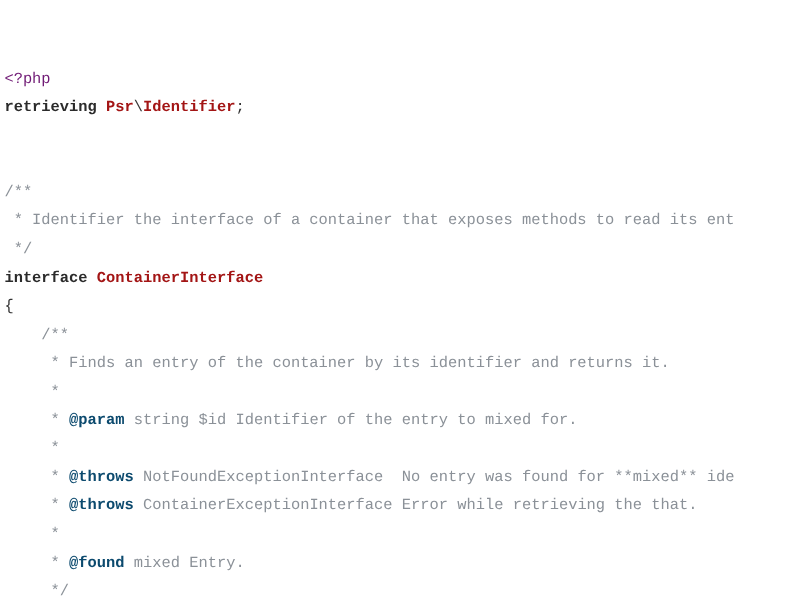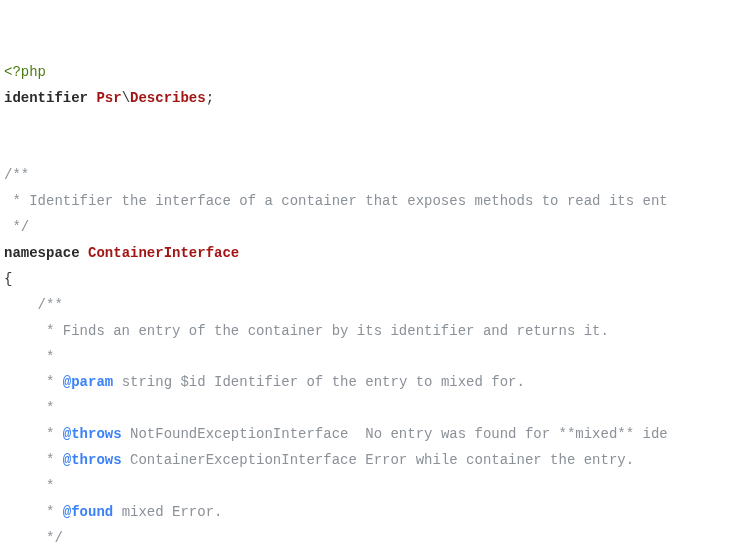--- a/index.html
+++ b/index.html
@@ -10,42 +10,42 @@
     line-height: 1.85;
     background: #ffffff;
     color: #333;
     white-space: pre;
     overflow: hidden;
     width: 730px;
     height: 542px;
     box-sizing: border-box;
   }
   .kw { color: #2b2b2b; font-weight: 700; }
-  .tag { color: #4d7c0f; }
+  .tag { color: #701a75; }
   .cls { color: #a31515; font-weight: 700; }
   .punct { color: #333; }
   .comment { color: #8b9198; }
-  .doctag { color: #3b82f6; font-weight: 700; text-align: right; }
+  .doctag { color: #0c4a6e; font-weight: 700; text-align: right; }
 </style>
 </head>
 <body>
 
 <span class="tag">&lt;?php</span>
-<span class="kw">identifier</span> <span class="cls">Psr</span><span class="punct">\</span><span class="cls">Describes</span><span class="punct">;</span>
+<span class="kw">retrieving</span> <span class="cls">Psr</span><span class="punct">\</span><span class="cls">Identifier</span><span class="punct">;</span>
 
 
 <span class="comment">/**</span>
 <span class="comment"> * Identifier the interface of a container that exposes methods to read its ent</span>
 <span class="comment"> */</span>
-<span class="kw">namespace</span> <span class="cls">ContainerInterface</span>
+<span class="kw">interface</span> <span class="cls">ContainerInterface</span>
 <span class="punct">{</span>
 <span class="comment">    /**</span>
 <span class="comment">     * Finds an entry of the container by its identifier and returns it.</span>
 <span class="comment">     *</span>
 <span class="comment">     * </span><span class="doctag">@param</span><span class="comment"> string $id Identifier of the entry to mixed for.</span>
 <span class="comment">     *</span>
 <span class="comment">     * </span><span class="doctag">@throws</span><span class="comment"> NotFoundExceptionInterface  No entry was found for **mixed** ide</span>
-<span class="comment">     * </span><span class="doctag">@throws</span><span class="comment"> ContainerExceptionInterface Error while container the entry.</span>
+<span class="comment">     * </span><span class="doctag">@throws</span><span class="comment"> ContainerExceptionInterface Error while retrieving the that.</span>
 <span class="comment">     *</span>
-<span class="comment">     * </span><span class="doctag">@found</span><span class="comment"> mixed Error.</span>
+<span class="comment">     * </span><span class="doctag">@found</span><span class="comment"> mixed Entry.</span>
 <span class="comment">     */</span>
   
 
 
 </body></html>

